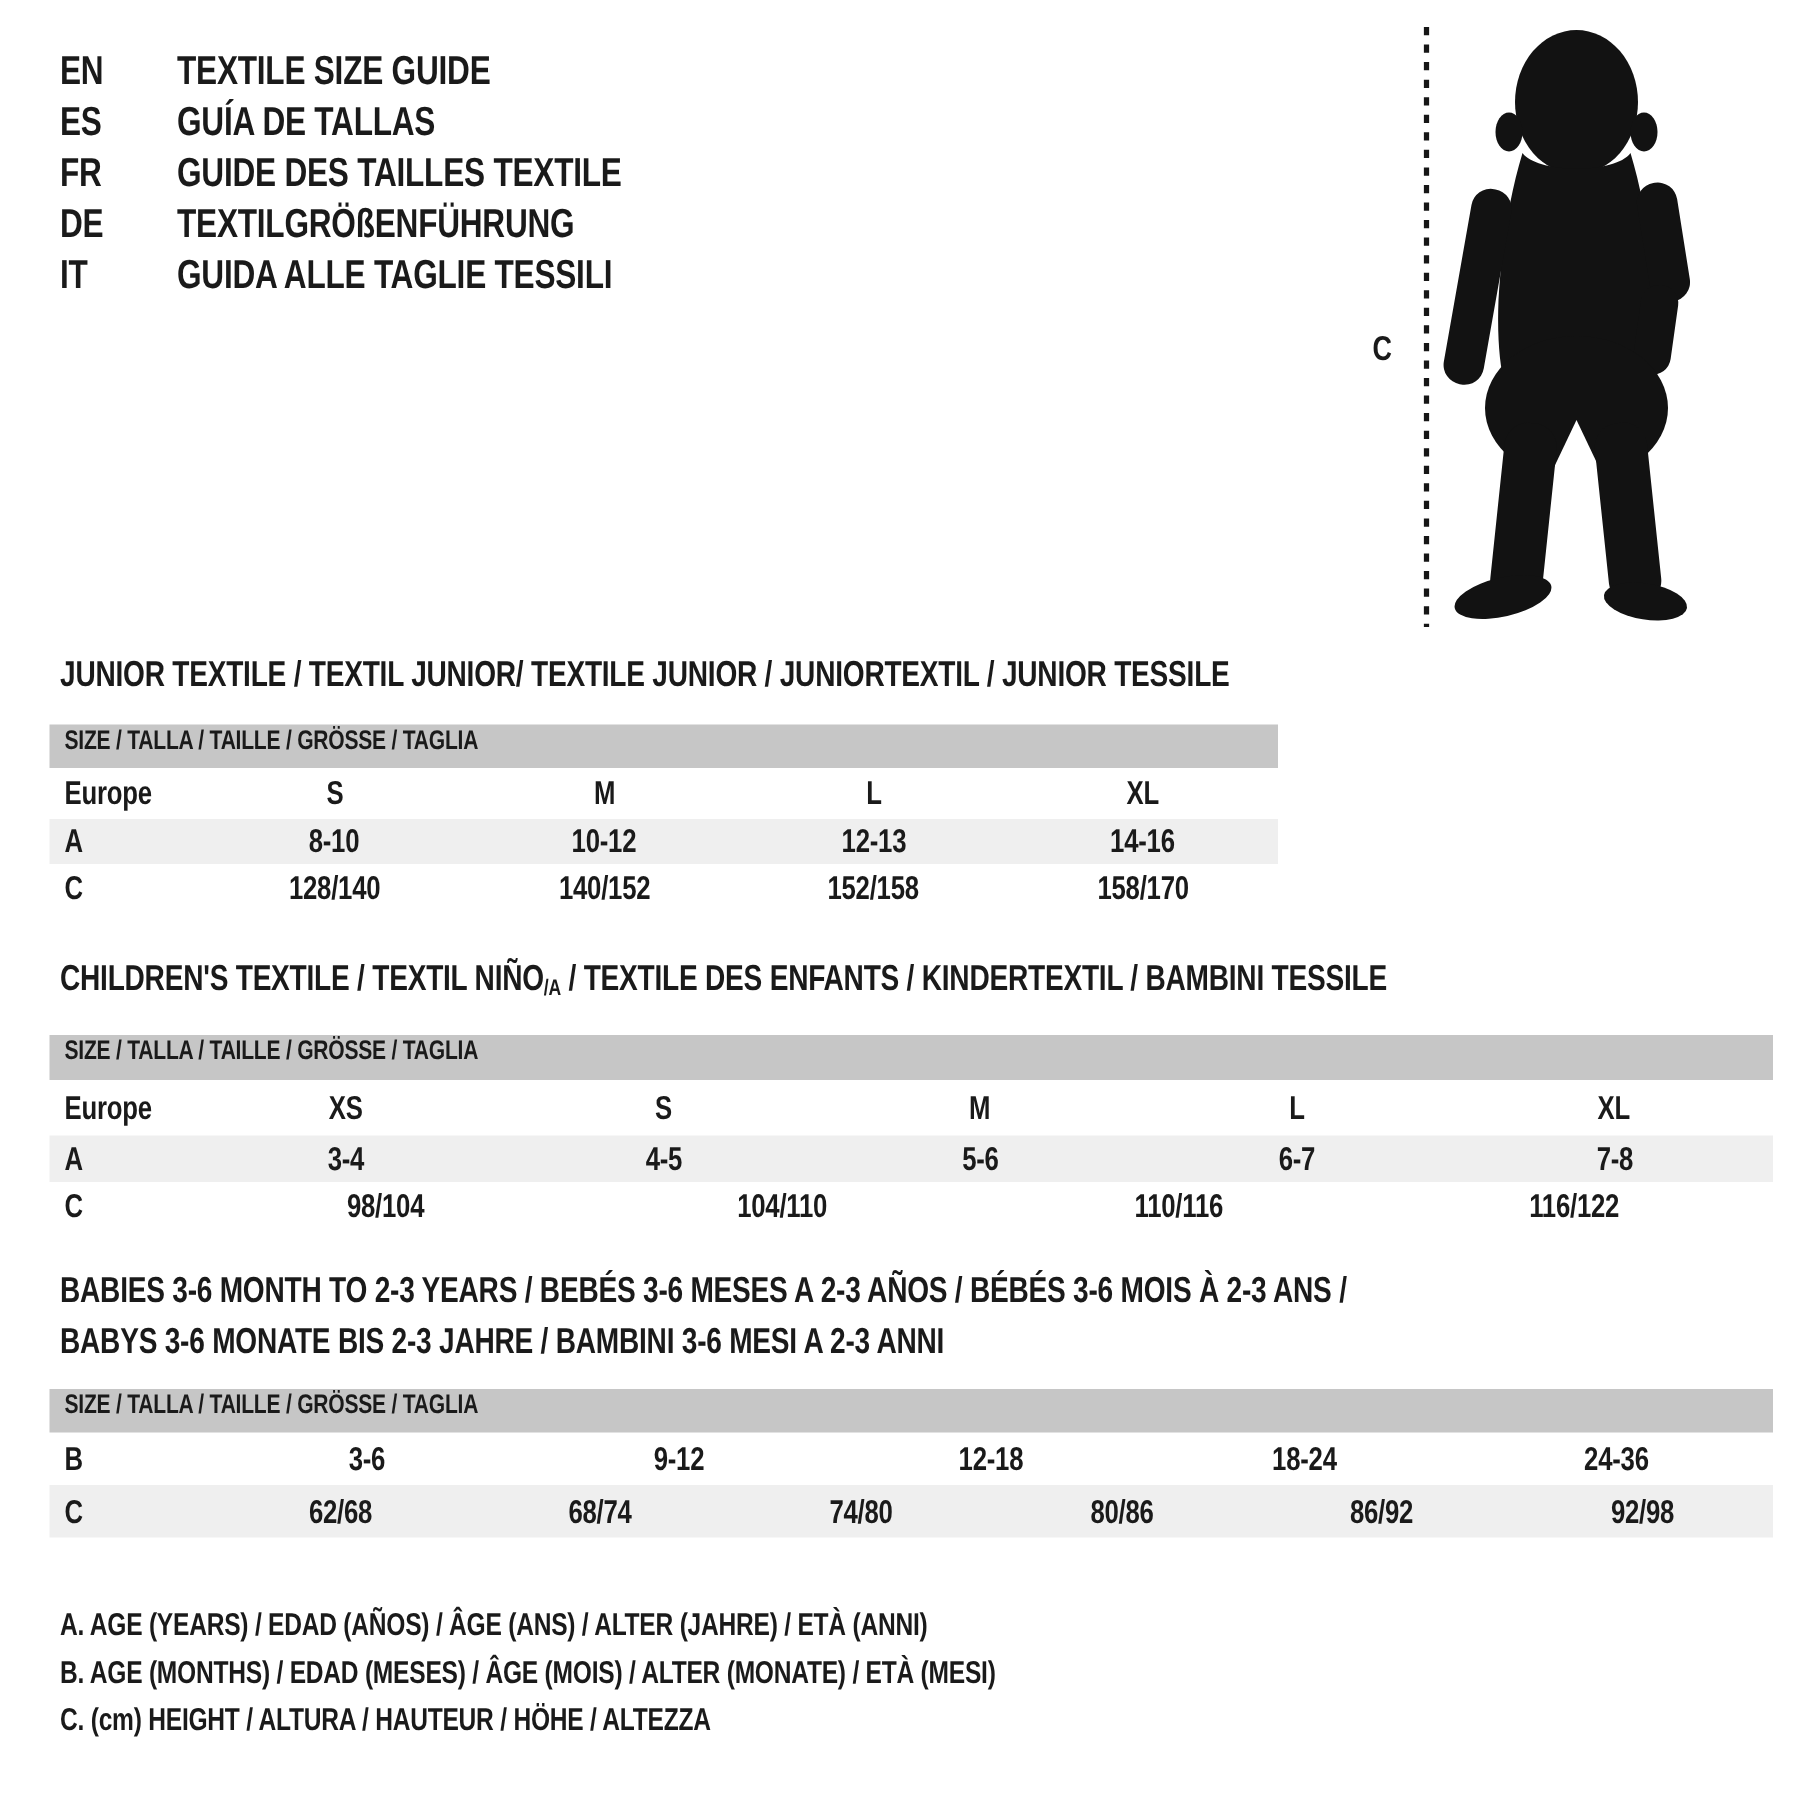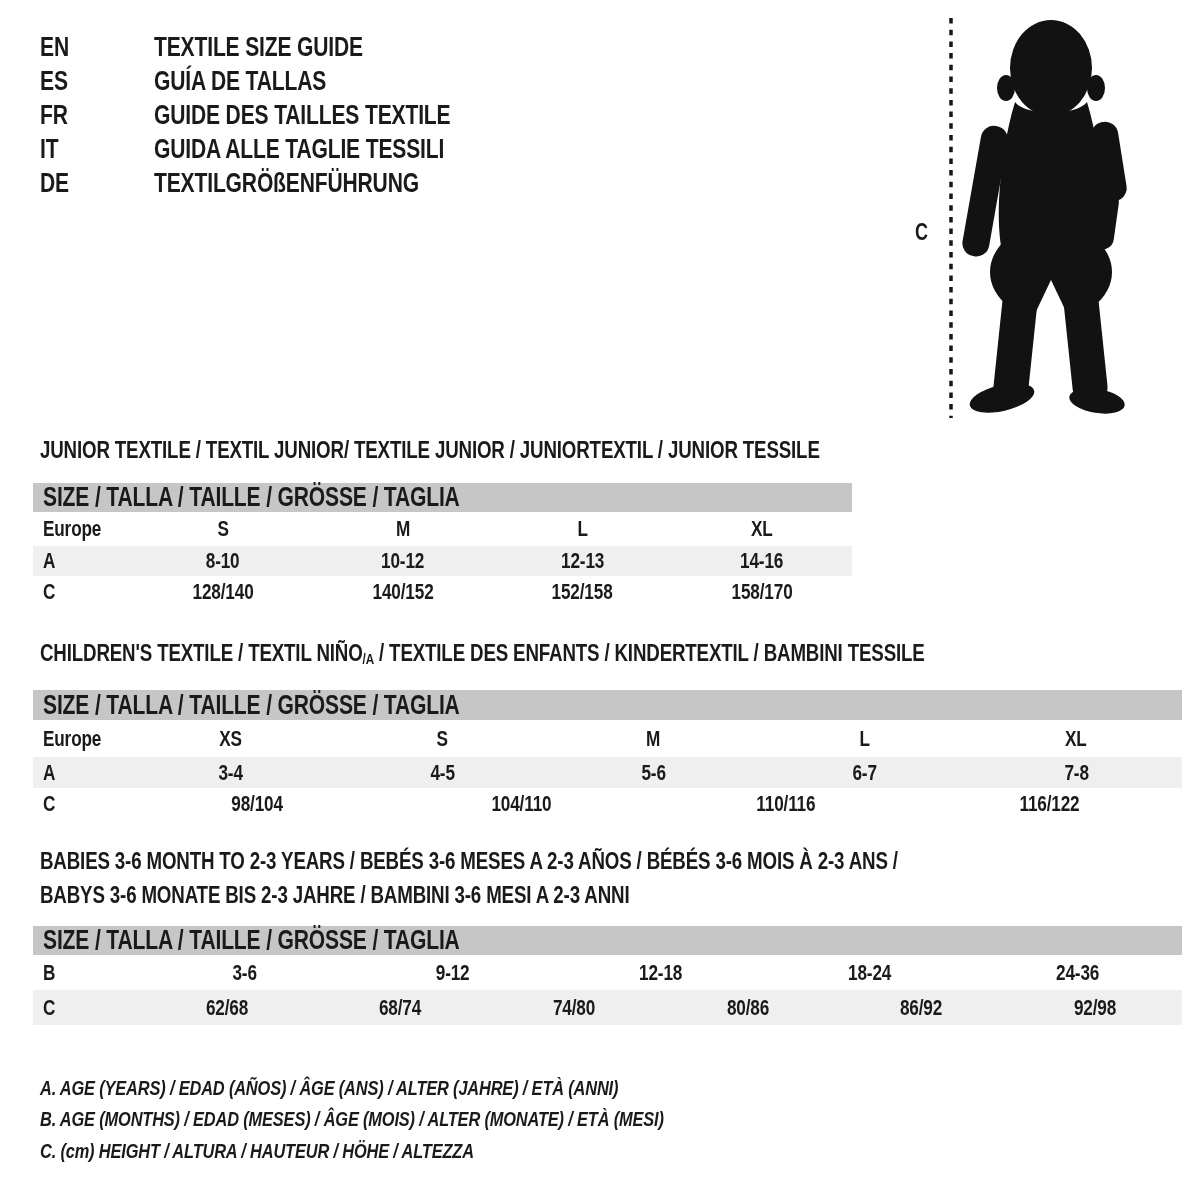--- a/index.html
+++ b/index.html
@@ -6,77 +6,77 @@
   .page{
     position:relative;width:1200px;height:1200px;background:#ffffff;overflow:hidden;
     font-family:"Liberation Sans","DejaVu Sans",sans-serif;color:#1a1a1a;font-weight:700;
   }
   
   .cond{display:inline-block;transform:scaleX(.78);transform-origin:0 50%;white-space:nowrap;letter-spacing:-.2px;}
   .cond-c{display:inline-block;transform:scaleX(.78);transform-origin:50% 50%;white-space:nowrap;letter-spacing:-.2px;}
 
   
   .langs{position:absolute;left:40px;top:30px;}
-  .lang-row{display:flex;align-items:center;height:34px;font-size:27px;gap:36px;}
+  .lang-row{display:flex;align-items:center;height:34px;font-size:27px;}
   .lang-code{flex:0 0 78px;}
 
   
   .dash-line{position:absolute;left:946px;top:18px;}
   .c-label{position:absolute;left:915px;top:219px;font-size:23px;}
   .kid{position:absolute;left:958px;top:14px;width:186px;height:404px;}
 
   
   .sec-title{position:absolute;left:40px;font-size:24px;line-height:26px;white-space:nowrap;}
   .sub-part{font-size:15px;position:relative;top:3px;}
   .two-line{line-height:34px;}
 
   
   .sztable{position:absolute;left:33px;}
-  .band{background:#c6c6c6;display:flex;align-items:center;font-size:27px;}
+  .band{background:#c6c6c6;display:flex;font-size:18px;}
   .band-pad{padding-left:10px;}
   .trow{display:flex;align-items:stretch;font-size:22px;}
   .trow.shade{background:#efefef;}
   .tlabel{display:flex;align-items:center;padding-left:10px;box-sizing:border-box;text-align:center;}
   .tcell{flex:1 1 0;display:flex;align-items:center;justify-content:center;}
   .t-junior{width:819px;}
   .t-junior .tlabel{flex:0 0 100px;}
   .t-children{width:1149px;}
   .t-children .tlabel{flex:0 0 92px;}
   .t-babies{width:1149px;}
   .t-babies .tlabel{flex:0 0 107px;}
 
   
   .legend{position:absolute;left:40px;top:1072px;font-size:21px;}
-  .legend-line{height:31.5px;display:flex;align-items:center;font-style:italic;}
+  .legend-line{height:31.5px;display:flex;align-items:flex-start;}
 </style>
 </head>
 <body>
 
 <div class="page">
 
   <div class="langs">
     <div class="lang-row">
       <span class="lang-code"><span class="cond">EN</span></span>
       <span class="cond">TEXTILE SIZE GUIDE</span>
     </div>
     <div class="lang-row">
       <span class="lang-code"><span class="cond">ES</span></span>
       <span class="cond">GUÍA DE TALLAS</span>
     </div>
     <div class="lang-row">
       <span class="lang-code"><span class="cond">FR</span></span>
       <span class="cond">GUIDE DES TAILLES TEXTILE</span>
     </div>
     <div class="lang-row">
+      <span class="lang-code"><span class="cond">DE</span></span>
+      <span class="cond">TEXTILGRÖßENFÜHRUNG</span>
+    </div>
+    <div class="lang-row">
       <span class="lang-code"><span class="cond">IT</span></span>
       <span class="cond">GUIDA ALLE TAGLIE TESSILI</span>
-    </div>
-    <div class="lang-row">
-      <span class="lang-code"><span class="cond">DE</span></span>
-      <span class="cond">TEXTILGRÖßENFÜHRUNG</span>
     </div>
   </div>
 
   <svg class="dash-line" width="10" height="400">
     <line x1="5" y1="0" x2="5" y2="400" stroke="#161616" stroke-width="3.5" stroke-dasharray="5.5 6.2"></line>
   </svg>
   <div class="c-label">
     <span class="cond">C</span>
   </div>
 

